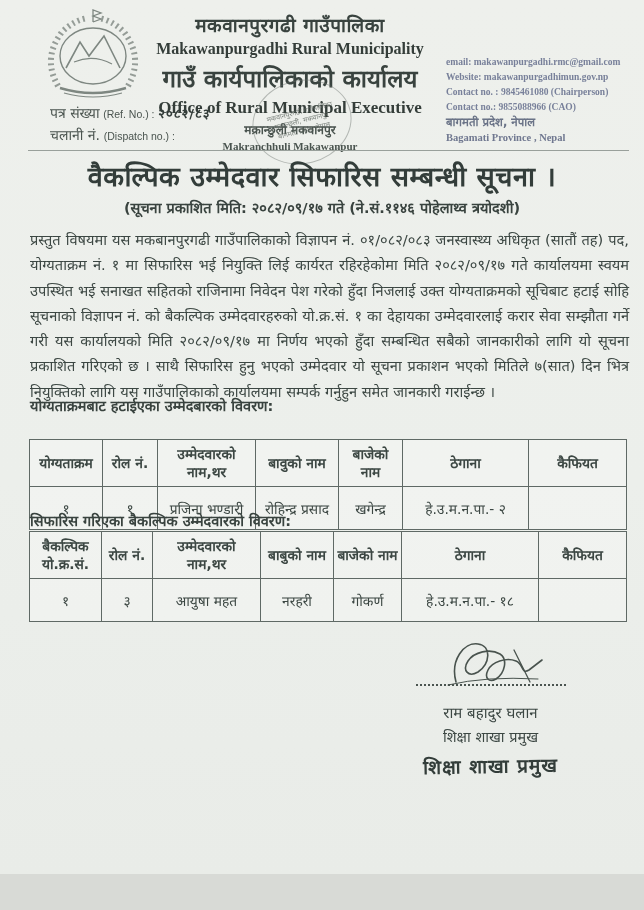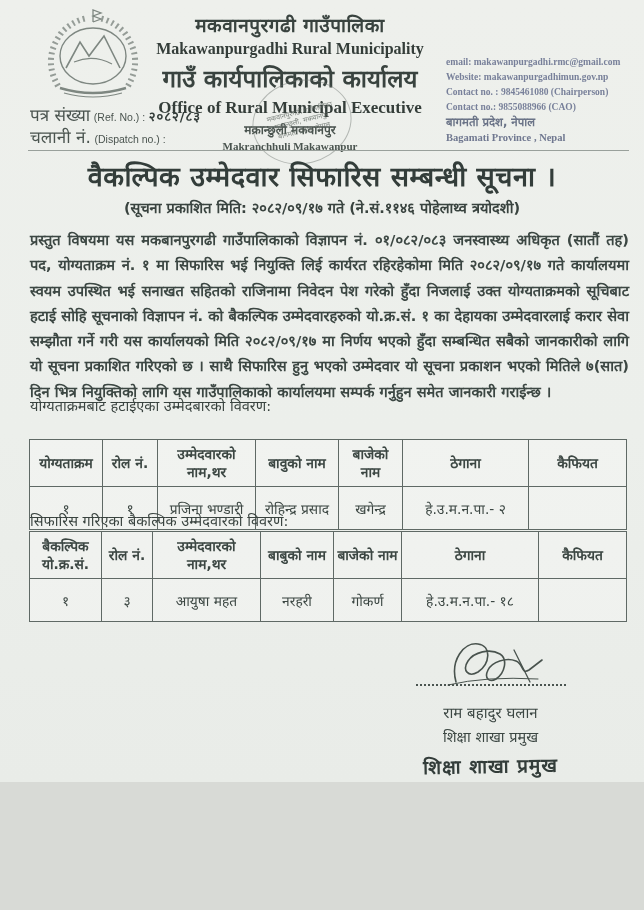--- a/index.html
+++ b/index.html
@@ -1,18 +1,18 @@
 <!DOCTYPE html>
 <html><head>
 <meta charset="utf-8">
 <style>
   * { margin:0; padding:0; box-sizing:border-box; }
   body { width:644px; height:910px; background:#d8dad6; font-family:"DejaVu Sans", sans-serif; }
   .page {
-    position:relative; width:644px; height:782px; overflow:hidden;
+    position:relative; width:644px; height:874px; overflow:hidden;
     background:linear-gradient(180deg,#eef0ec 0%,#ecefeb 55%,#e9ece8 100%);
     color:#3f4a46;
   }
   .abs { position:absolute; }
 
   
   .logo { left:34px; top:6px; width:118px; height:98px; }
   .head-center { left:142px; top:12px; width:296px; text-align:center; }
   .np-name { font-size:19px; font-weight:700; color:#39433f; letter-spacing:.5px; }
   .en-name { font-family:"Liberation Serif", serif; font-size:16px; font-weight:700; color:#343d39; margin-top:2px; }
@@ -20,45 +20,45 @@
   .en-office { font-family:"Liberation Serif", serif; font-size:17px; font-weight:700; color:#343d39; margin-top:4px; }
   .np-address { font-size:12px; font-weight:700; color:#4a544f; margin-top:3px; }
   .en-address { font-family:"Liberation Serif", serif; font-size:11px; font-weight:700; color:#4a544f; margin-top:2px; }
 
   .contact { left:446px; top:55px; width:214px; font-family:"Liberation Serif", serif;
              font-size:9.5px; font-weight:700; color:#78809a; line-height:15px; }
   .contact .np { font-family:"DejaVu Sans", sans-serif; font-size:11.5px; color:#6a7387; }
   .contact .en-prov { font-size:10.5px; color:#707890; }
 
   .ref-line { left:30px; top:103px; font-size:11.5px; color:#4a544f; }
-  .ref-line .lbl-np { font-size:17px; }
+  .ref-line .lbl-np { font-size:14px;margin-left:20px; }
   .ref-line .en { font-family:Liberation Sans, sans-serif; font-size:10.5px; }
   .ref-line .val { font-weight:700; font-size:13px; color:#333d3a; letter-spacing:1px; }
   .dispatch-line { left:30px; top:125px; }
 
   .stamp {
     left:252px; top:80px; width:100px; height:84px;
     border:1px solid rgba(108,116,110,.45); border-radius:50%;
     transform:rotate(-14deg);
     display:flex; flex-direction:column; justify-content:center; text-align:center;
     color:rgba(95,104,98,.8); font-size:7px; line-height:9.5px; padding:4px;
   }
 
   .divider { left:28px; top:150px; width:601px; height:0; border-top:1.4px solid #99a09b; }
 
   
   .title { left:0; top:157px; width:644px; text-align:center;
            font-size:27px; font-weight:700; color:#333d3a; letter-spacing:.5px; }
   .subtitle { left:0; top:197px; width:644px; text-align:center;
               font-size:14.5px; font-weight:700; color:#39433f; }
   .body-par { left:30px; top:227px; width:599px; font-size:14.6px; line-height:25.3px;
-              text-align:justify; color:#3c4743; font-weight:700; }
-
-  
-  .sec-label { font-size:14.5px; font-weight:400; color:#39433f; }
+              text-align:justify; color:#3c4743; font-weight:400; }
+
+  
+  .sec-label { font-size:14.5px; font-weight:700; color:#39433f; }
   .sec1-label { left:30px; top:395px; }
   .sec2-label { left:30px; top:510px; }
   table { border-collapse:collapse; table-layout:fixed; background:rgba(255,255,255,.25); }
   .t1 { left:29px; top:439px; width:597px; }
   .t2 { left:29px; top:531px; width:597px; }
   th, td { border:1.3px solid #5f6965; text-align:center; vertical-align:middle;
            font-size:13.8px; color:#3c4743; padding:2px; overflow:hidden; }
   th { font-weight:700; white-space:pre-line; height:47px; line-height:18px; }
   td { height:43px; }
 

